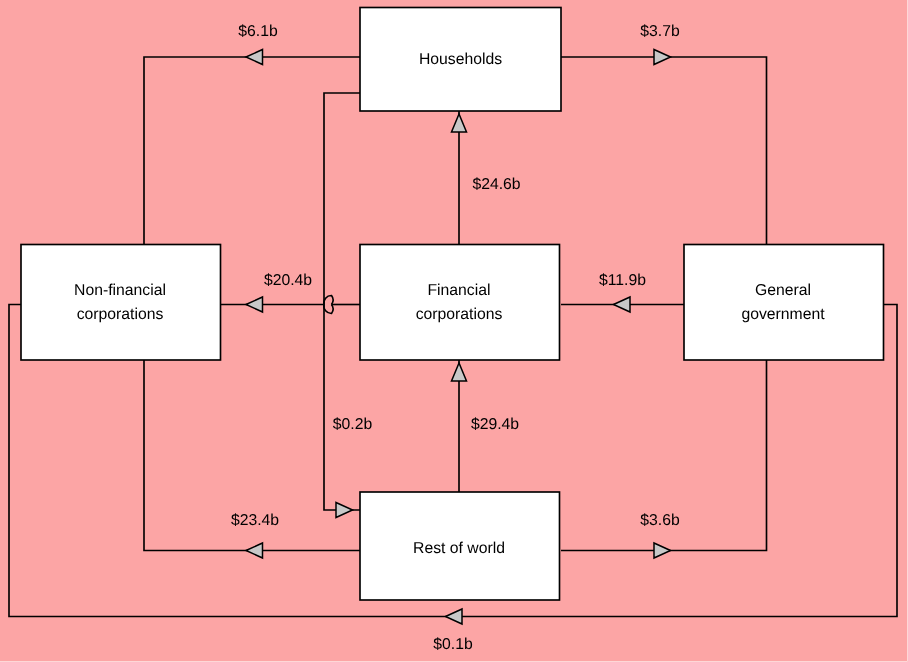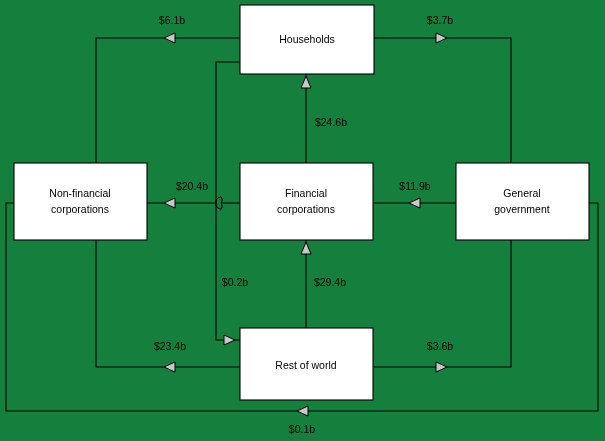--- a/index.html
+++ b/index.html
@@ -4,21 +4,21 @@
 <style>
   html, body {
     margin: 0;
     padding: 0;
     background: #ffffff;
   }
   #diagram-root {
     position: relative;
     width: 605px;
     height: 441px;
-    background: #15803d;
+    background: #fca5a5;
     font-family: "Liberation Sans", sans-serif;
     overflow: hidden;
     text-align: right;
   }
   #flow-svg {
     position: absolute;
     left: 0;
     top: 0;
     width: 605px;
     height: 441px;

